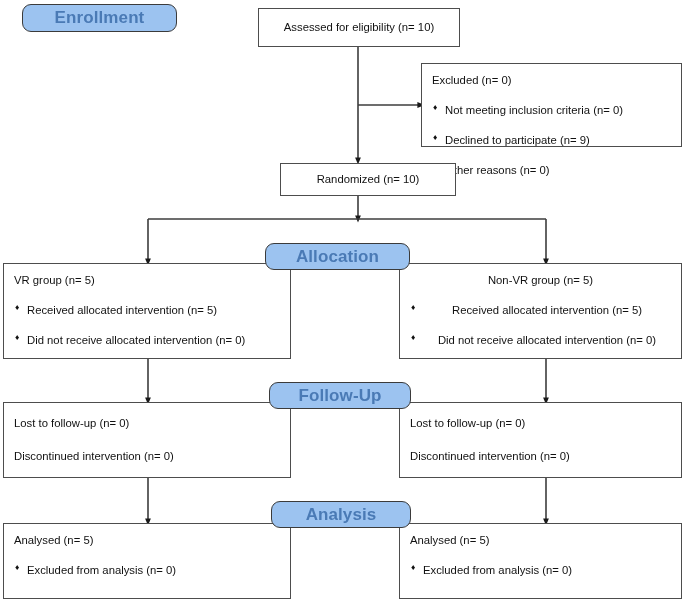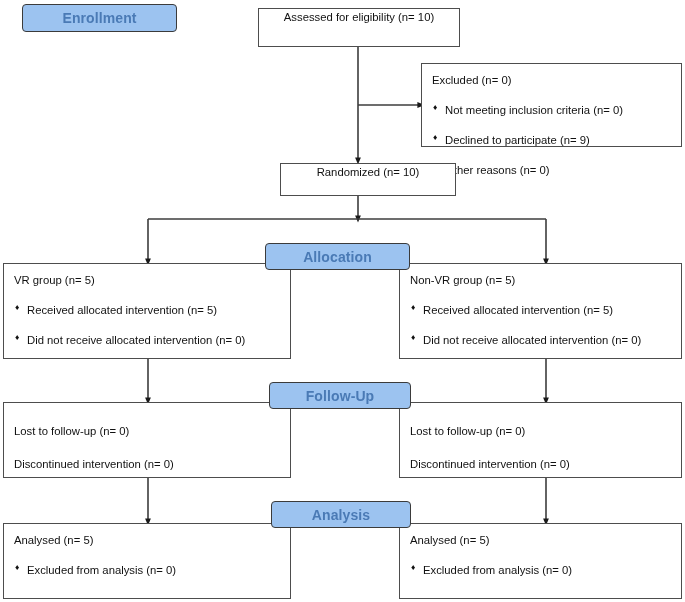--- a/index.html
+++ b/index.html
@@ -30,23 +30,23 @@
     border: 1.4px solid #4d4d4d;
     background: #ffffff;
     padding: 9px 10px 6px 10px;
     font-size: 11.3px;
     line-height: 1.32;
     color: #111111;
     z-index: 3;
   }
   .box.center {
     display: flex;
-    align-items: flex-start;
+    align-items: center;
     justify-content: center;
-    padding: 1px;
+    padding: 8px;
     text-align: center;
   }
   .box-title {
     white-space: nowrap;
   }
   .bullets {
     list-style: none;
     margin: 2px 0 0 0;
     padding: 0;
   }
@@ -58,35 +58,35 @@
   }
   .bullets li::before {
     content: "\2666";
     position: absolute;
     left: 1px;
     top: -0.5px;
     font-size: 8.5px;
     color: #111111;
   }
   .plain-line {
-    margin-top: 12px;
+    margin-top: 4px;
     white-space: nowrap;
   }
   .plain-line + .plain-line {
     margin-top: 18px;
   }
   .pill {
     position: absolute;
     box-sizing: border-box;
     border: 1.4px solid #3b3b3b;
-    border-radius: 4px;
+    border-radius: 9px;
     background: #9cc3f0;
     color: #4a7ab5;
     font-weight: bold;
-    font-size: 14px;
+    font-size: 17px;
     display: flex;
     align-items: center;
     justify-content: center;
     z-index: 6;
     letter-spacing: 0.1px;
   }
 </style>
 </head>
 <body>
 
@@ -148,21 +148,21 @@
   </div>
 
   <div class="box" style="left:3px; top:263px; width:288px; height:96px;">
     <div class="box-title">VR group (n= 5)</div>
     <ul class="bullets">
       <li>Received allocated intervention (n= 5)</li>
       <li>Did not receive allocated intervention (n= 0)</li>
     </ul>
   </div>
 
-  <div class="box" style="left:399px; top:263px; width:283px; height:96px;">
+  <div class="box" style="left:399px; top:263px; width:283px; height:96px;text-align:center;">
     <div class="box-title">Non-VR group (n= 5)</div>
     <ul class="bullets">
       <li>Received allocated intervention (n= 5)</li>
       <li>Did not receive allocated intervention (n= 0)</li>
     </ul>
   </div>
 
   <div class="box" style="left:3px; top:402px; width:288px; height:76px;">
     <div class="plain-line">Lost to follow-up (n= 0)</div>
     <div class="plain-line">Discontinued intervention (n= 0)</div>

